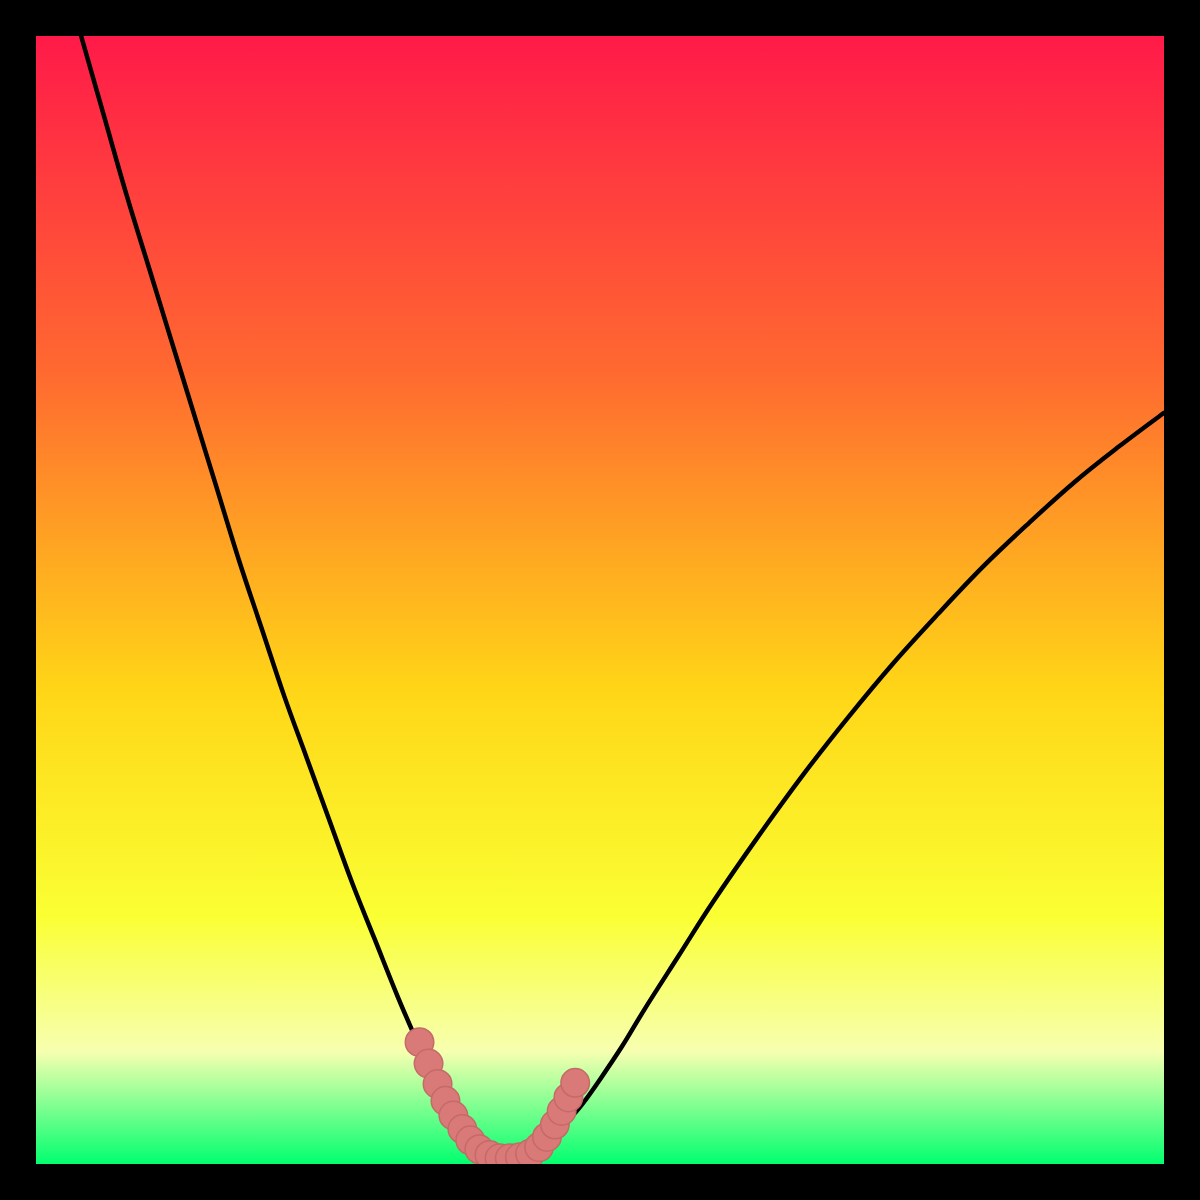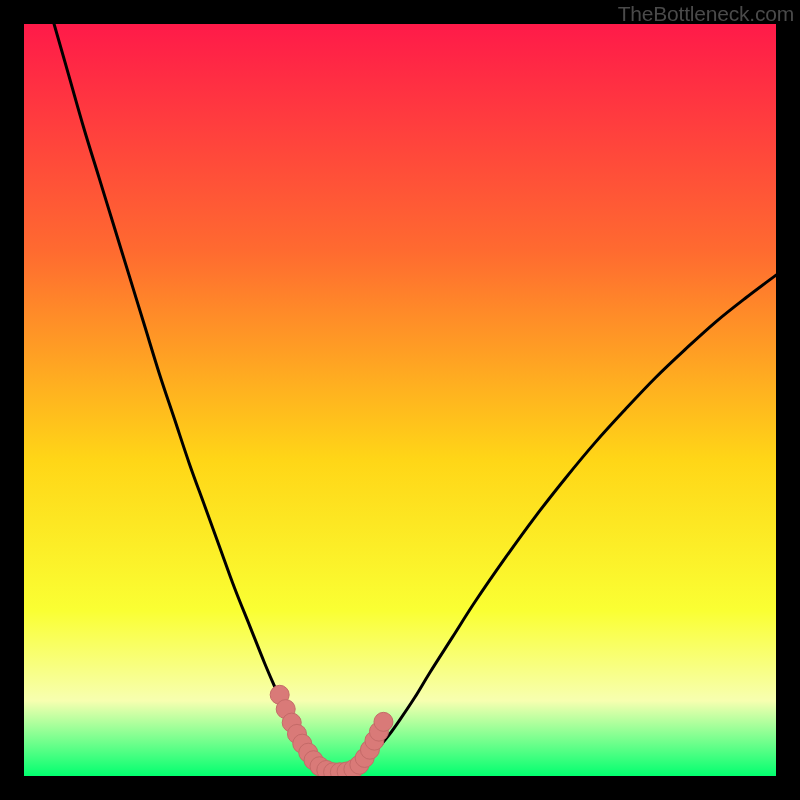--- a/index.html
+++ b/index.html
@@ -35,21 +35,20 @@
     font-weight: 500;
     letter-spacing: -0.2px;
     user-select: none;
   }
   svg { display: block; }
 </style>
 </head>
 <body>
 
 <div class="frame">
-  <div class="watermark">TheBottleneck.com</div>
   <div class="plot">
     <svg id="chart-svg" width="752" height="752" viewBox="0 0 752 752" preserveAspectRatio="none">
       <defs>
         <linearGradient id="bg-grad" x1="0" y1="0" x2="0" y2="1">
           <stop id="g0" offset="0%" stop-color="#ff1a49"></stop>
           <stop id="g1" offset="30%" stop-color="#ff6a30"></stop>
           <stop id="g2" offset="58%" stop-color="#ffd617"></stop>
           <stop id="g3" offset="78%" stop-color="#faff33"></stop>
           <stop id="g4" offset="90%" stop-color="#f7ffb0"></stop>
           <stop id="g5" offset="100%" stop-color="#02ff6f"></stop>

